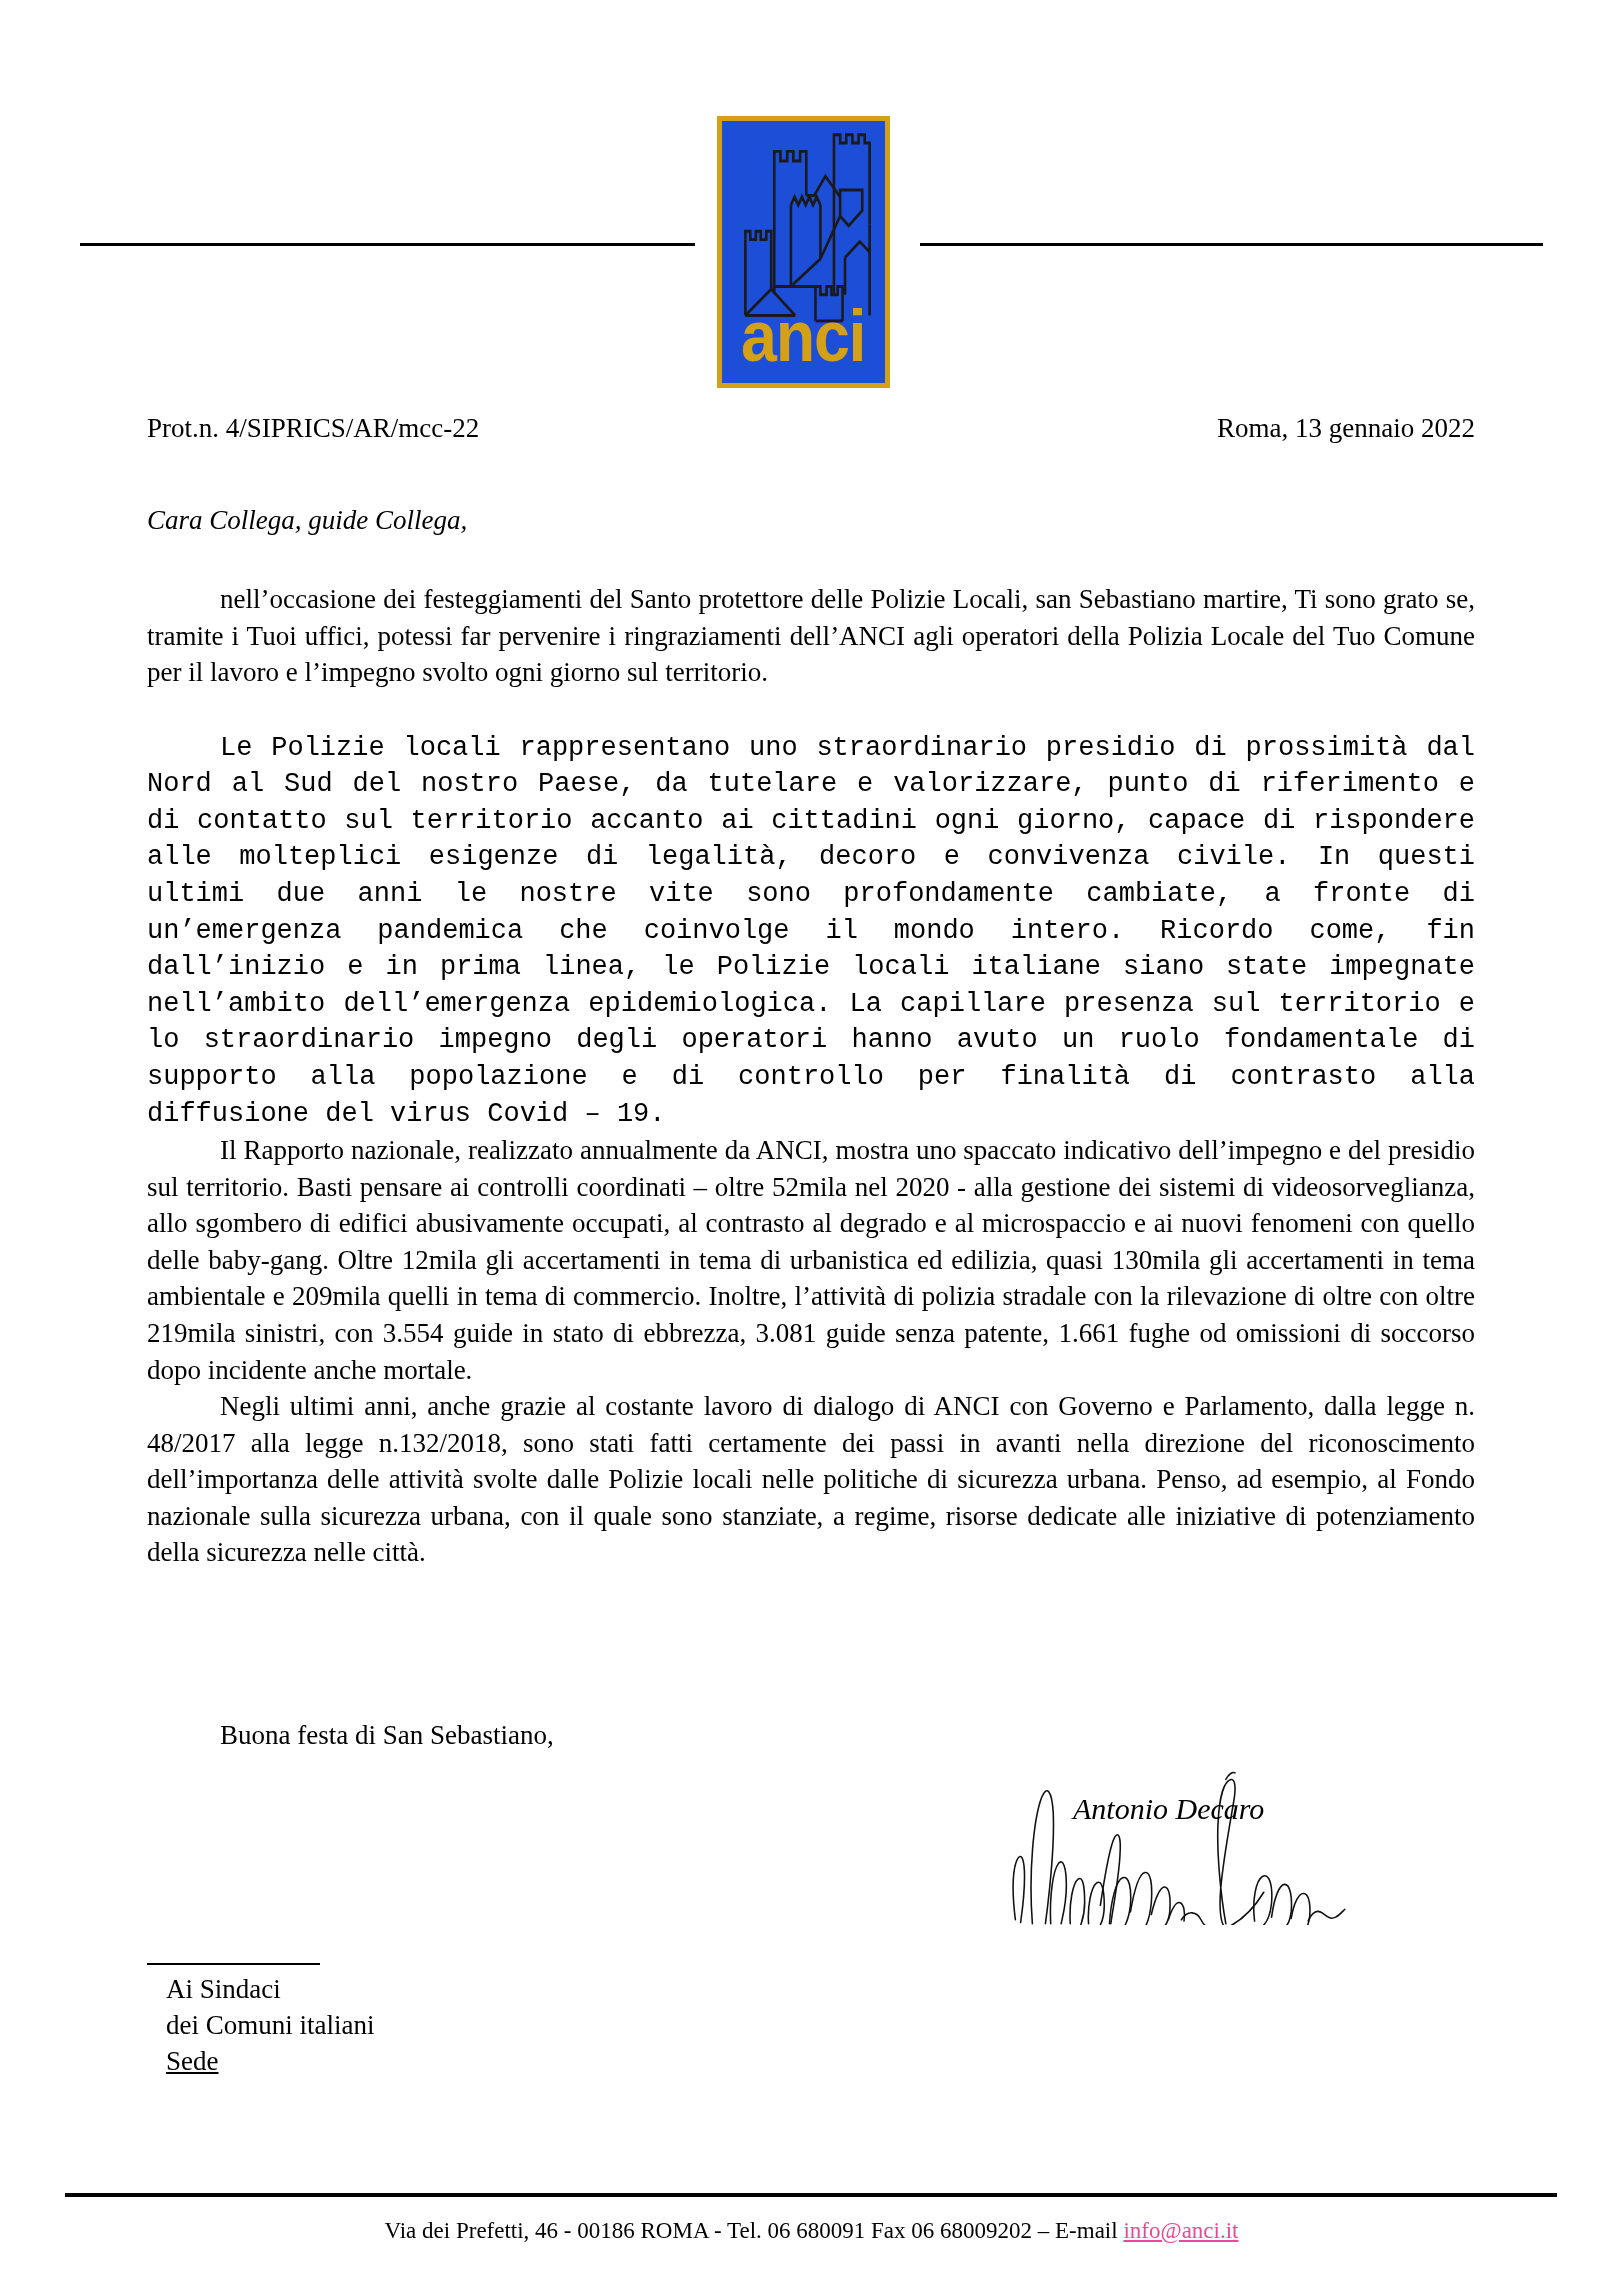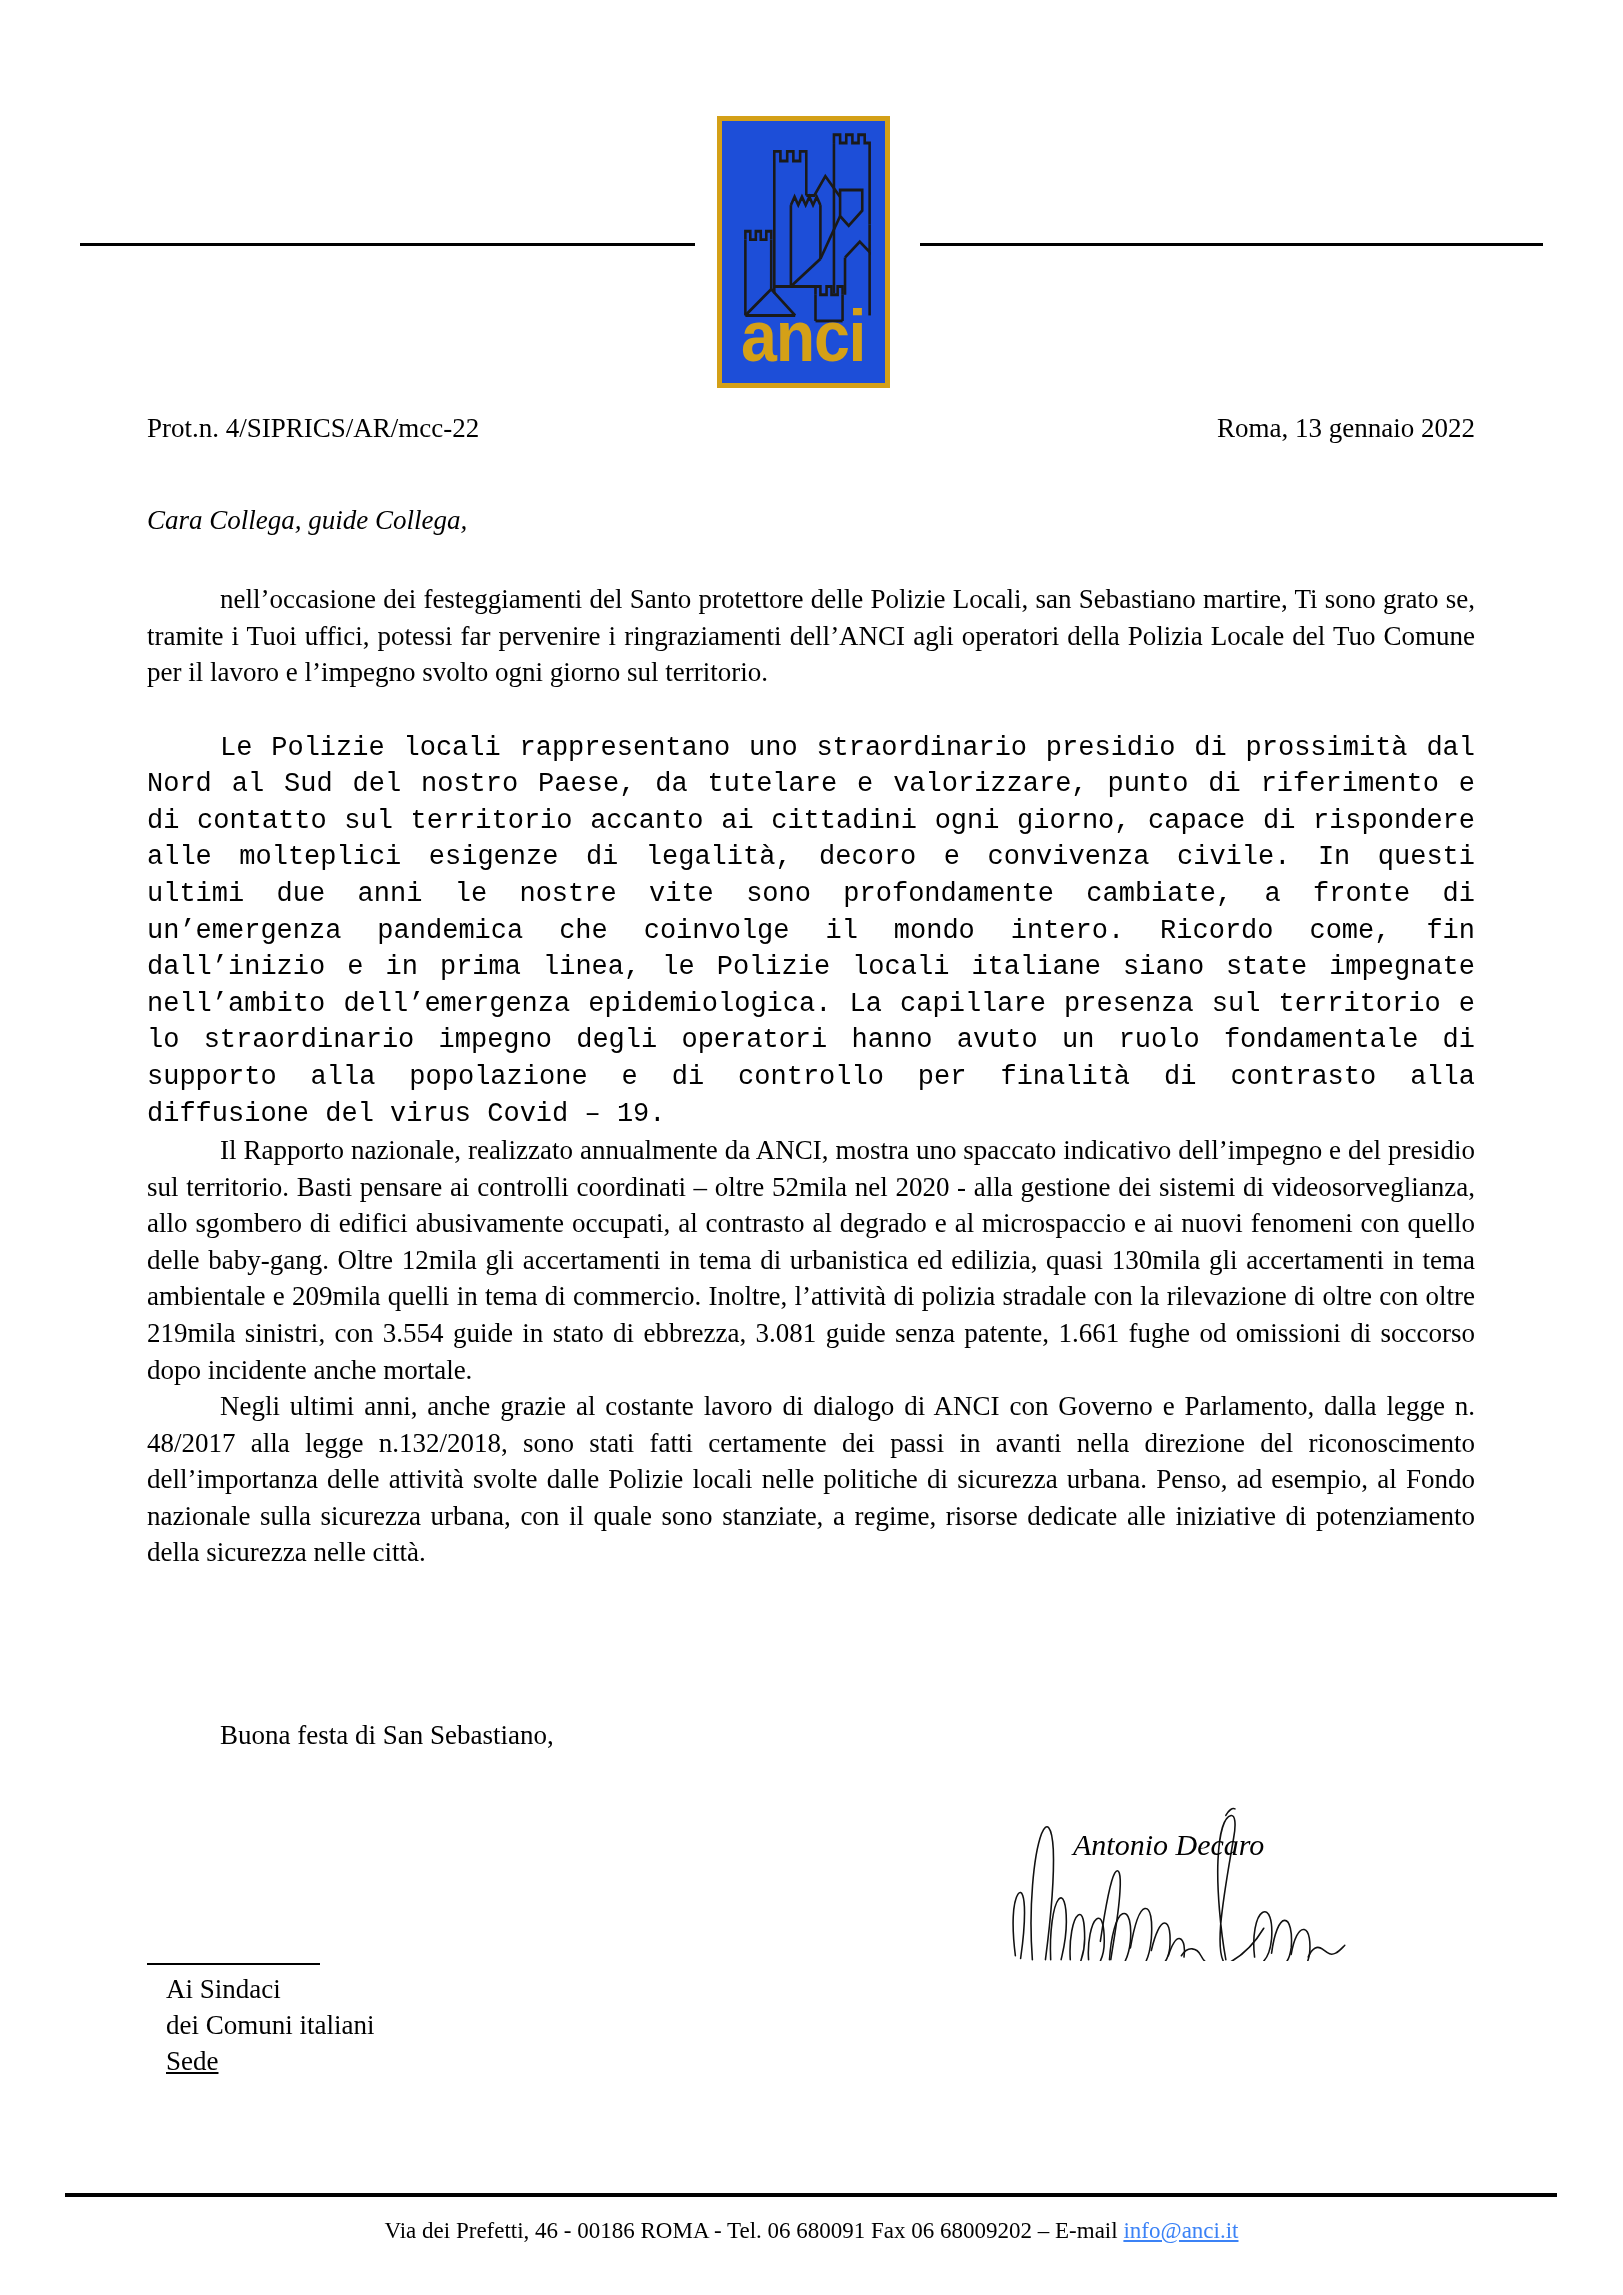--- a/index.html
+++ b/index.html
@@ -118,21 +118,21 @@
     left: 0;
     font-size: 27px;
     text-indent: 73px;
     width: 1328px;
   }
 
   
   #signature-block {
     position: absolute;
     left: 1001px;
-    top: 1784px;
+    top: 1748px;
     width: 366px;
     height: 177px;
   }
   #sig-scribble {
     position: absolute;
     left: 0; top: 0;
     width: 366px;
     height: 177px;
   }
   #sig-name {
@@ -175,21 +175,21 @@
   }
   #footer-text {
     position: absolute;
     left: 0;
     top: 2218px;
     width: 1623px;
     text-align: center;
     font-size: 23px;
   }
   #footer-text .email {
-    color: #3b82f6;
+    color: #ec4899;
     text-decoration: underline;
   }
 </style>
 </head>
 <body>
 
 <div id="letterhead">
 
   <div class="rule-left"></div>
   <div class="rule-right"></div>

